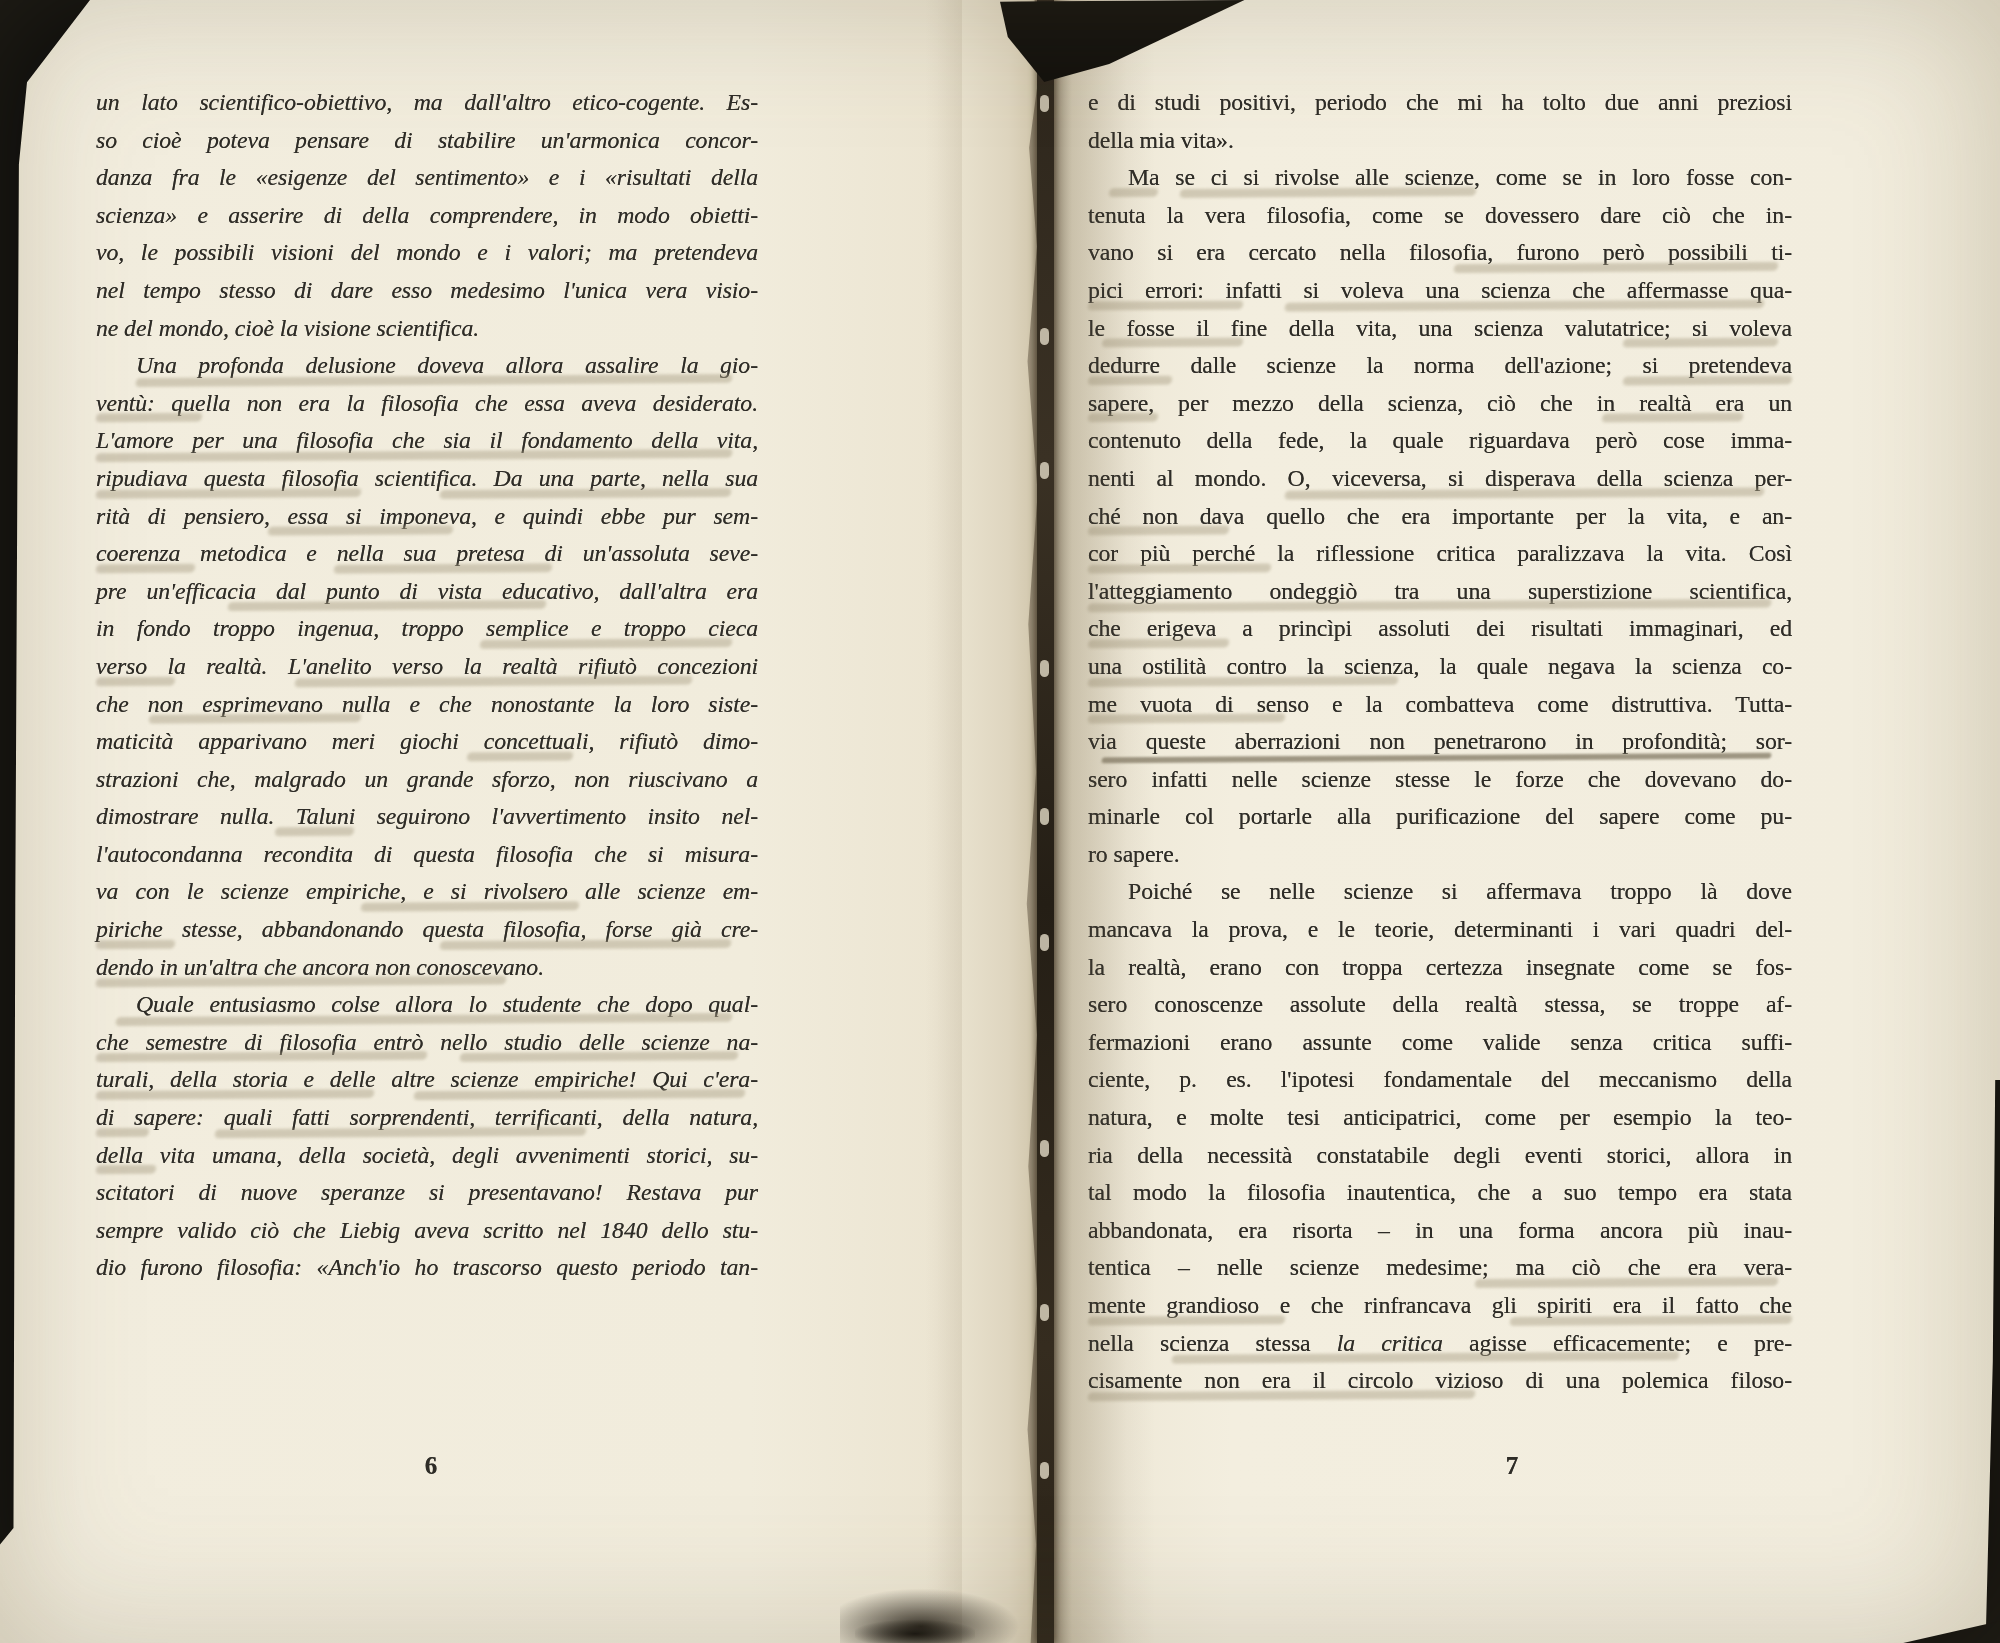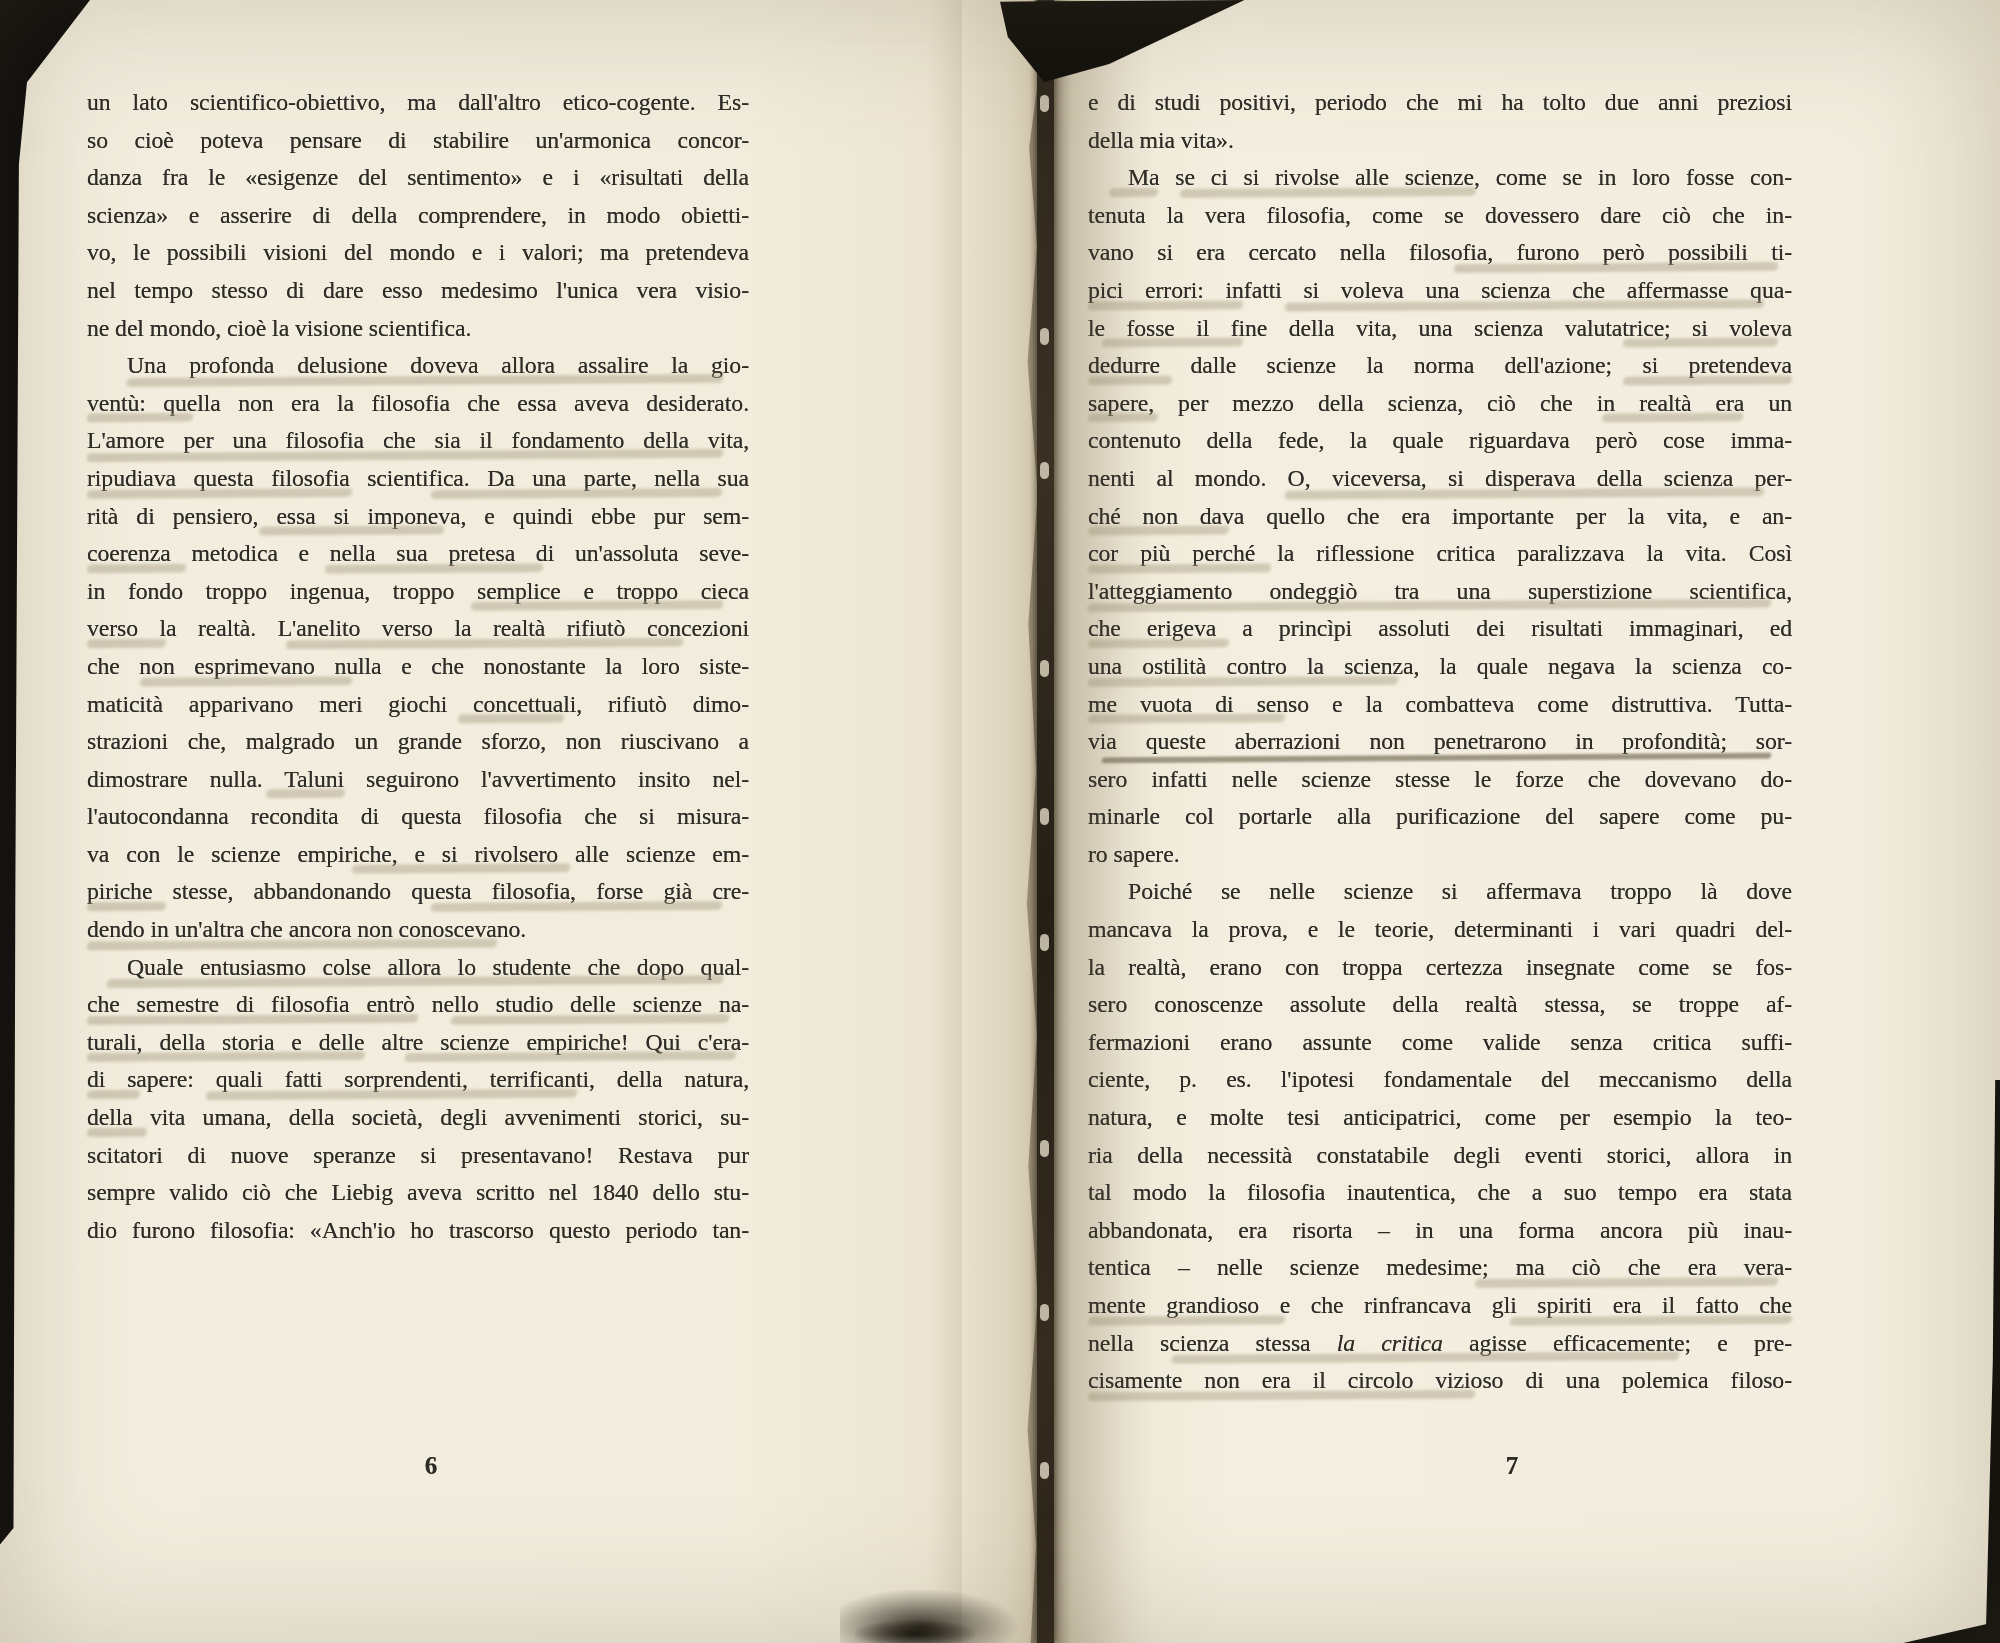--- a/index.html
+++ b/index.html
@@ -17,21 +17,21 @@
   .page-bg.right{
     left:1040px;width:960px;
     background:linear-gradient(90deg,#b8ad93 0%,#ded6c0 3%,#efe9d8 9%,#f3eedf 20%,#f2edde 85%,#eee8d6 100%);
   }
   .text-col{
     position:absolute;top:84px;
     font-size:23.8px;line-height:37.6px;color:#2e2c27;
     letter-spacing:-0.1px;
     text-shadow:0 0 0.6px rgba(46,44,39,0.75);
   }
-  #left-col{left:87px;width:662px;}
+  #left-col{left:96px;width:662px;font-style:italic;}
   #right-col{left:1088px;width:704px;}
   .line{position:relative;height:37.6px;overflow:visible;
     text-align:justify;text-align-last:justify;}
   .line.end{text-align-last:left;}
   .line.indent{text-indent:40px;}
   .pencil{
     position:absolute;bottom:0;height:9px;border-radius:5px;
     background:#aca288;opacity:.48;filter:blur(1.6px);
     transform:skewX(-8deg) rotate(-0.4deg);
     pointer-events:none;
@@ -109,20 +109,21 @@
       <div class="line">scienza» e asserire di della comprendere, in modo obietti-</div>
       <div class="line">vo, le possibili visioni del mondo e i valori; ma pretendeva</div>
       <div class="line">nel tempo stesso di dare esso medesimo l'unica vera visio-</div>
       <div class="line end">ne del mondo, cioè la visione scientifica.</div>
       <div class="line indent">Una profonda delusione doveva allora assalire la gio-<span class="pencil" style="left: 6%; width: 90%;"></span></div>
       <div class="line">ventù: quella non era la filosofia che essa aveva desiderato.<span class="pencil" style="left: 0%; width: 16%;"></span></div>
       <div class="line">L'amore per una filosofia che sia il fondamento della vita,<span class="pencil" style="left: 0%; width: 96%;"></span></div>
       <div class="line">ripudiava questa filosofia scientifica. Da una parte, nella sua<span class="pencil" style="left: 0%; width: 40%;"></span><span class="pencil" style="left: 52%; width: 44%;"></span></div>
       <div class="line">rità di pensiero, essa si imponeva, e quindi ebbe pur sem-<span class="pencil" style="left: 26%; width: 28%;"></span></div>
       <div class="line">coerenza metodica e nella sua pretesa di un'assoluta seve-<span class="pencil" style="left: 0%; width: 15%;"></span><span class="pencil" style="left: 36%; width: 33%;"></span></div>
+      <div class="line">pre un'efficacia dal punto di vista educativo, dall'altra era<span class="pencil" style="left: 20%; width: 48%;"></span></div>
       <div class="line">in fondo troppo ingenua, troppo semplice e troppo cieca<span class="pencil" style="left: 58%; width: 38%;"></span></div>
       <div class="line">verso la realtà. L'anelito verso la realtà rifiutò concezioni<span class="pencil" style="left: 0%; width: 12%;"></span><span class="pencil" style="left: 30%; width: 60%;"></span></div>
       <div class="line">che non esprimevano nulla e che nonostante la loro siste-<span class="pencil" style="left: 8%; width: 32%;"></span></div>
       <div class="line">maticità apparivano meri giochi concettuali, rifiutò dimo-<span class="pencil" style="left: 56%; width: 16%;"></span></div>
       <div class="line">strazioni che, malgrado un grande sforzo, non riuscivano a</div>
       <div class="line">dimostrare nulla. Taluni seguirono l'avvertimento insito nel-<span class="pencil" style="left: 27%; width: 12%;"></span></div>
       <div class="line">l'autocondanna recondita di questa filosofia che si misura-</div>
       <div class="line">va con le scienze empiriche, e si rivolsero alle scienze em-<span class="pencil" style="left: 40%; width: 33%;"></span></div>
       <div class="line">piriche stesse, abbandonando questa filosofia, forse già cre-<span class="pencil" style="left: 0%; width: 12%;"></span><span class="pencil" style="left: 52%; width: 44%;"></span></div>
       <div class="line end">dendo in un'altra che ancora non conoscevano.<span class="pencil" style="left: 0%; width: 62%;"></span></div>

